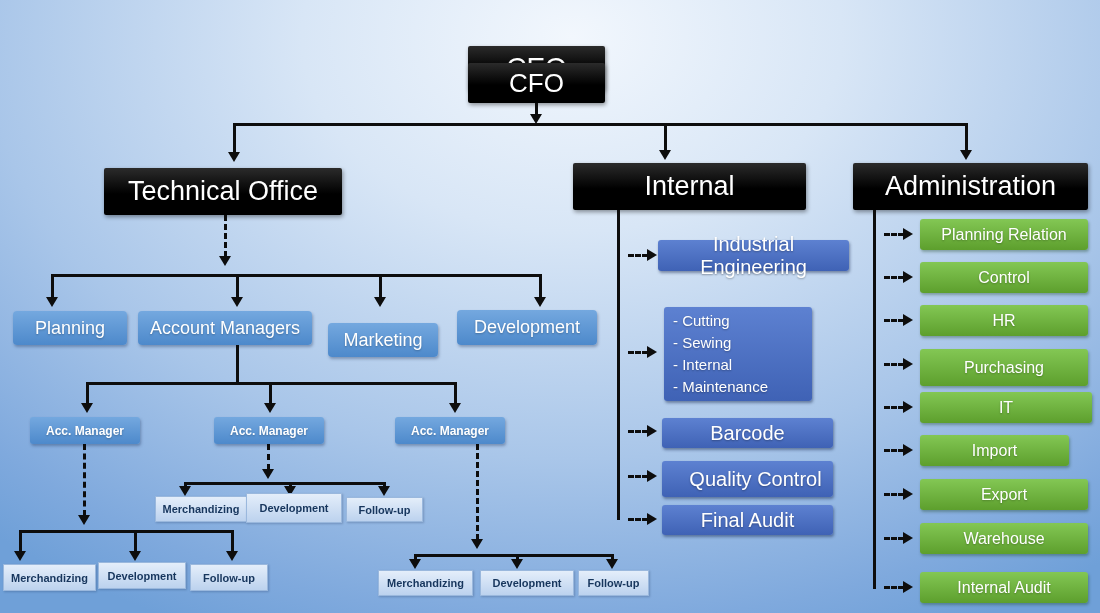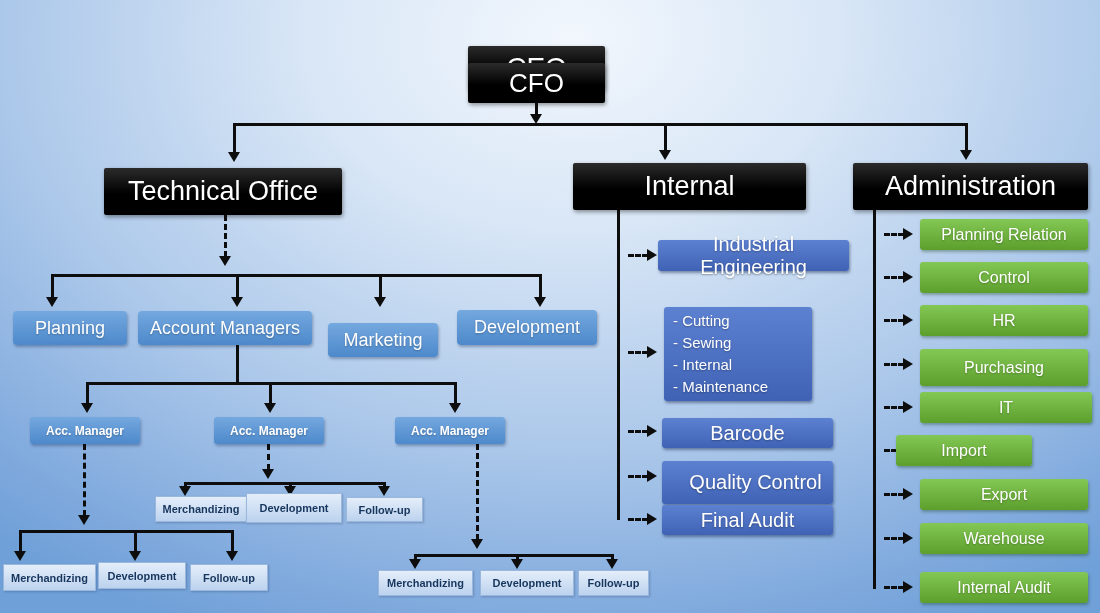--- a/index.html
+++ b/index.html
@@ -136,21 +136,21 @@
   <span>- Internal</span>
   <span>- Maintenance</span>
 </div>
 
 <div class="dh" style="left:628px;top:430px;width:20px;"></div>
 <div class="ar" style="left:647px;top:425px;"></div>
 <div class="box royal" style="left:662px;top:418px;width:171px;height:30px;">Barcode</div>
 
 <div class="dh" style="left:628px;top:475px;width:20px;"></div>
 <div class="ar" style="left:647px;top:470px;"></div>
-<div class="box royal" style="left:662px;top:461px;width:171px;height:43px;padding-left:16px;">Quality Control</div>
+<div class="box royal" style="left:662px;top:461px;width:171px;height:36px;padding-left:16px;">Quality Control</div>
 
 <div class="dh" style="left:628px;top:518px;width:20px;"></div>
 <div class="ar" style="left:647px;top:513px;"></div>
 <div class="box royal" style="left:662px;top:505px;width:171px;height:30px;">Final Audit</div>
 
 <div class="vl" style="left:873px;top:210px;height:379px;"></div>
 
 <div class="dh" style="left:884px;top:233px;width:20px;"></div>
 <div class="ar" style="left:903px;top:228px;"></div>
 <div class="box green" style="left:920px;top:219px;width:168px;height:31px;">Planning Relation</div>
@@ -166,21 +166,21 @@
 <div class="dh" style="left:884px;top:363px;width:20px;"></div>
 <div class="ar" style="left:903px;top:358px;"></div>
 <div class="box green" style="left:920px;top:349px;width:168px;height:37px;">Purchasing</div>
 
 <div class="dh" style="left:884px;top:406px;width:20px;"></div>
 <div class="ar" style="left:903px;top:401px;"></div>
 <div class="box green" style="left:920px;top:392px;width:172px;height:31px;">IT</div>
 
 <div class="dh" style="left:884px;top:449px;width:20px;"></div>
 <div class="ar" style="left:903px;top:444px;"></div>
-<div class="box green" style="left:896px;top:435px;width:136px;height:31px;">Import</div>
+<div class="box green" style="left:920px;top:435px;width:149px;height:31px;">Import</div>
 
 <div class="dh" style="left:884px;top:493px;width:20px;"></div>
 <div class="ar" style="left:903px;top:488px;"></div>
 <div class="box green" style="left:920px;top:479px;width:168px;height:31px;">Export</div>
 
 <div class="dh" style="left:884px;top:537px;width:20px;"></div>
 <div class="ar" style="left:903px;top:532px;"></div>
 <div class="box green" style="left:920px;top:523px;width:168px;height:31px;">Warehouse</div>
 
 <div class="dh" style="left:884px;top:586px;width:20px;"></div>

